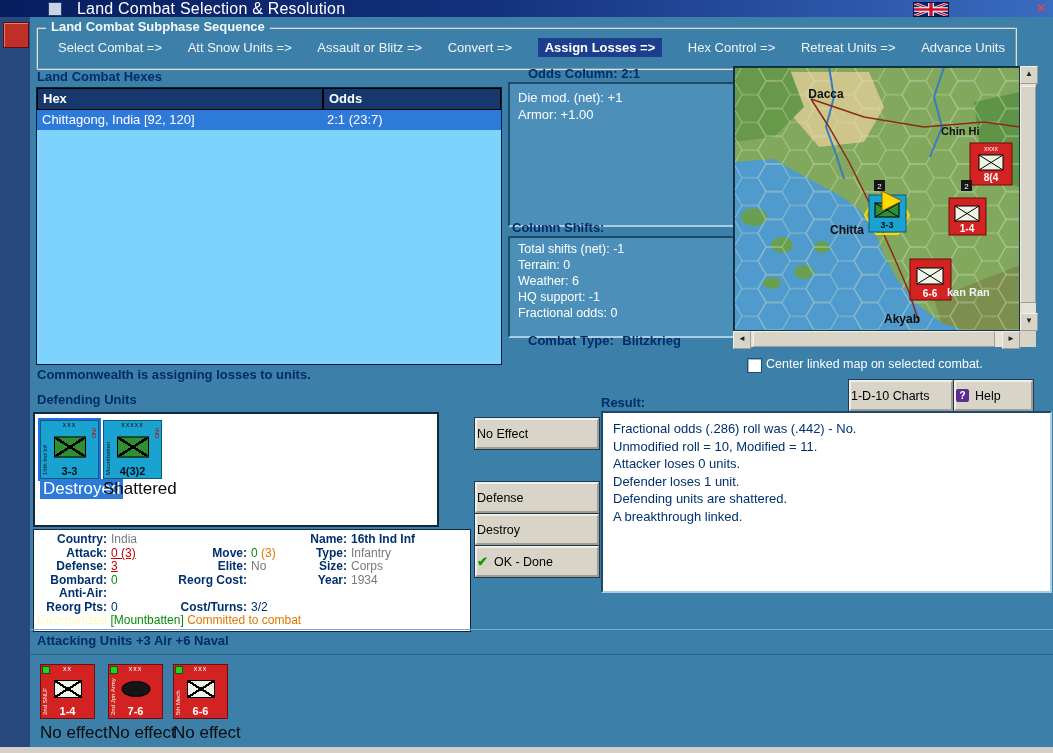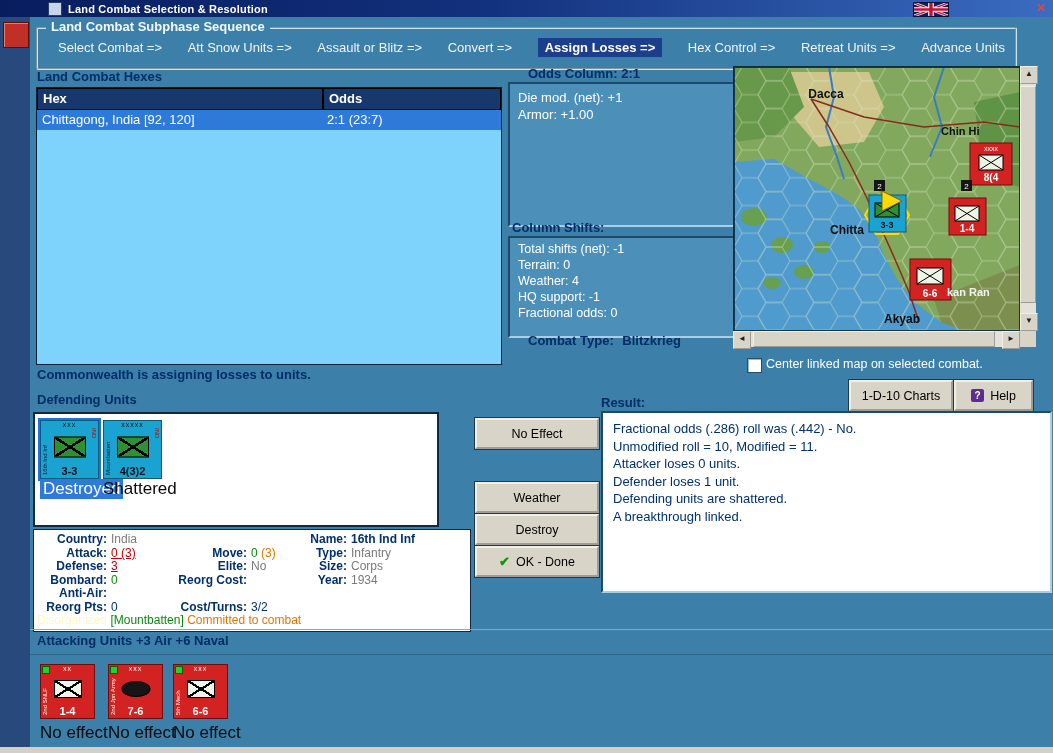--- a/index.html
+++ b/index.html
@@ -9,21 +9,21 @@
     font-family:"Liberation Sans",sans-serif;
     font-size:13px;color:#000;
   }
 
   
   .titlebar{position:absolute;left:0;top:0;width:1053px;height:17px;
     background:linear-gradient(90deg,#081d5e 0%,#12307c 45%,#3a6cc0 100%);
     color:#fff;display:flex;align-items:center;z-index:50;}
   .titlebar .app-icon{width:12px;height:12px;margin-left:48px;background:#c8d4e8;
     border:1px solid #2a3f66;}
-  .titlebar .ttl{margin-left:6px;font-size:11px;font-weight:bold;letter-spacing:.2px;}
+  .titlebar .ttl{margin-left:15px;font-size:16px;font-weight:normal;letter-spacing:.2px;}
   .titlebar .flag{position:absolute;left:913px;top:2px;width:34px;height:13px;border:1px solid #06123a;}
   .titlebar .close{position:absolute;right:7px;top:1px;font-size:12px;font-weight:bold;
     color:#d84a4a;cursor:default;line-height:15px;}
 
   
   .left-strip{position:absolute;left:0;top:17px;width:30px;height:730px;background:#27497c;z-index:40;}
   .left-strip .game-icon{position:absolute;left:3px;top:5px;width:24px;height:24px;
     background:#c03028;border:1px solid #5a0f0f;box-shadow:inset 1px 1px 0 #e87a6a;}
   .bottom-strip{position:absolute;left:0;top:747px;width:1053px;height:6px;background:#d4d0c8;z-index:45;}
 
@@ -72,21 +72,21 @@
   .sb-corner{position:absolute;left:1020px;top:331px;width:16px;height:16px;background:#d8d4c8;}
 
   
   .chk{position:absolute;left:747px;top:358px;width:13px;height:13px;background:#fff;
     border:1px solid #25506b;box-shadow:inset 1px 1px 0 #9db9c9;}
   .chk-label{position:absolute;left:766px;top:357px;color:#fbfdff;font-size:12.5px;}
 
   
   .btn{position:absolute;background:#d8d4c8;color:#000;font-size:12.5px;
     border:2px outset #f2efe8;box-shadow:0 0 0 1px #1c3a50;
-    display:flex;align-items:center;justify-content:center;white-space:nowrap;}
+    display:flex;align-items:center;justify-content:flex-start;white-space:nowrap;}
   .btn .ok-check{color:#0a9a0a;font-weight:bold;margin-right:6px;font-size:13px;}
   .btn .help-ico{display:inline-block;width:13px;height:13px;background:#5a2d8e;color:#fff;
     font-size:10px;font-weight:bold;line-height:13px;text-align:center;border-radius:2px;margin-right:6px;}
 
   
   .whitebox{position:absolute;background:#fff;border:1px solid #14283c;}
   .result-box{border-top:2px solid #1d4a68;border-left:2px solid #1d4a68;
     border-bottom:2px solid #aacfe4;border-right:2px solid #aacfe4;
     color:#00316e;font-size:13px;line-height:17.5px;padding:7px 10px;}
 
@@ -192,21 +192,21 @@
 <div class="hdr" style="left:528px;top:66px;">Odds Column: 2:1</div>
 <div class="bluebox" style="left:508px;top:82px;width:218px;height:131px;">
   <div>Die mod. (net): +1</div>
   <div>Armor: +1.00</div>
 </div>
 
 <div class="hdr" style="left:512px;top:220px;">Column Shifts:</div>
 <div class="bluebox" style="left:508px;top:236px;width:218px;height:90px;font-size:12.5px;line-height:16px;padding-top:3px;">
   <div>Total shifts (net): -1</div>
   <div>Terrain: 0</div>
-  <div>Weather: 4</div>
+  <div>Weather: 6</div>
   <div>HQ support: -1</div>
   <div>Fractional odds: 0</div>
 </div>
 
 <div class="hdr" style="left:528px;top:333px;">
   <span>Combat Type:</span>
   <span style="margin-left:5px;">Blitzkrieg</span>
 </div>
 
 <div class="mapwrap">
@@ -362,21 +362,21 @@
 <div class="irow" style="top:614px;left:37px;">
   <span class="c-olivev">Disorganized</span>
   <span class="c-greenv">[Mountbatten]</span>
   <span class="c-orangev">Committed to combat</span>
 </div>
 
 <div class="btn" style="left:475px;top:418px;width:120px;height:27px;">
   <span>No Effect</span>
 </div>
 <div class="btn" style="left:475px;top:482px;width:120px;height:27px;">
-  <span>Weather</span>
+  <span>Defense</span>
 </div>
 <div class="btn" style="left:475px;top:514px;width:120px;height:27px;">
   <span>Destroy</span>
 </div>
 <div class="btn" style="left:475px;top:546px;width:120px;height:27px;">
   <span class="ok-check">✔</span>
   <span>OK - Done</span>
 </div>
 
 <div class="hdr" style="left:601px;top:395px;">Result:</div>

